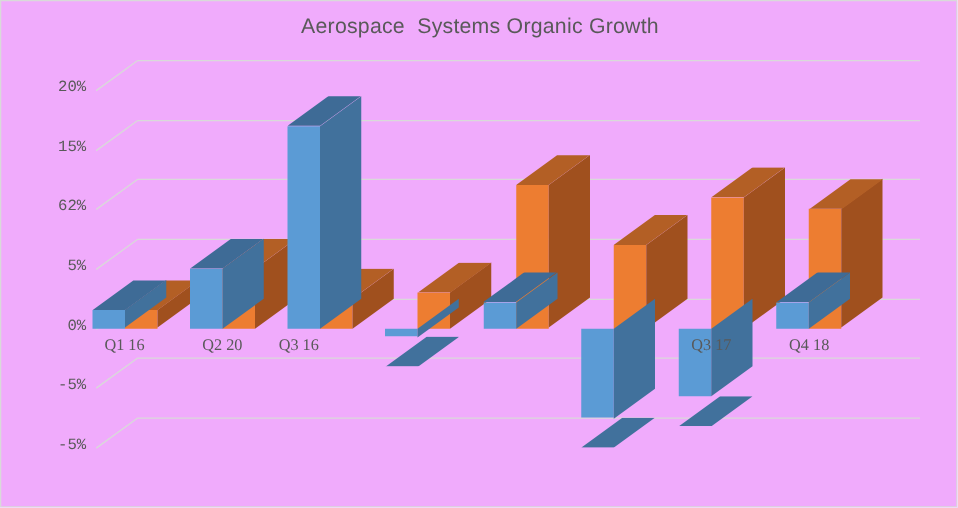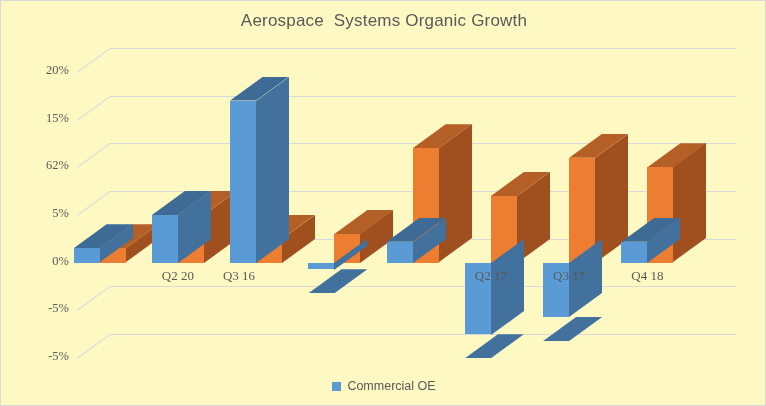--- a/index.html
+++ b/index.html
@@ -7,21 +7,21 @@
     padding: 0;
     background: #ffffff;
   }
   body {
     font-family: "Liberation Serif", "DejaVu Serif", serif;
   }
   #chart-root {
     position: relative;
     width: 766px;
     height: 406px;
-    background: #fef9c3;
+    background: #f0abfc;
     overflow: hidden;
     box-sizing: border-box;
     border: 1px solid #d9d9d9;
   }
   #chart-title {
     position: absolute;
     left: 0;
     top: 10px;
     width: 766px;
     text-align: center;
@@ -51,21 +51,21 @@
     background: #d9d9d9;
     transform-origin: left center;
   }
   .ytick {
     position: absolute;
     right: 0;
     width: 46px;
     text-align: right;
     font-size: 12.5px;
     color: #595959;
-    font-family: Liberation Serif, serif;
+    font-family: Liberation Mono, monospace;
   }
   .xtick {
     position: absolute;
     text-align: center;
     font-size: 13px;
     color: #595959;
     white-space: nowrap;
     font-family: "Liberation Serif", "DejaVu Serif", serif;
   }
   
@@ -136,20 +136,21 @@
       <div class="bar" style="left: 72.625px; top: 247.367px; width: 26px; height: 14.3px; z-index: 102;">
         <div class="front" style="background: rgb(91, 155, 213);"></div>
         <div style="position: absolute; left: 26px; top: 0px; width: 33px; height: 14.3px; background: rgb(65, 113, 156); transform-origin: left top; transform: skewY(-36.0274deg);"></div>
         <div style="position: absolute; left: 0px; top: -24px; width: 59px; height: 24px; background: rgb(62, 107, 150); transform-origin: left bottom; transform: none; clip-path: polygon(0px 24px, 33px 0px, 59px 0px, 26px 24px);"></div>
       </div>
       <div class="bar" style="left: 98.625px; top: 247.367px; width: 26px; height: 14.3px; z-index: 101;">
         <div class="front" style="background: rgb(237, 125, 49);"></div>
         <div style="position: absolute; left: 26px; top: 0px; width: 33px; height: 14.3px; background: rgb(160, 80, 30); transform-origin: left top; transform: skewY(-36.0274deg);"></div>
         <div style="position: absolute; left: 0px; top: -24px; width: 59px; height: 24px; background: rgb(179, 95, 37); transform-origin: left bottom; transform: none; clip-path: polygon(0px 24px, 33px 0px, 59px 0px, 26px 24px);"></div>
       </div>
+      <div class="xtick" style="left: 52.625px; width: 92px; top: 266.667px; z-index: 500;">Q1 16</div>
       <div class="bar" style="left: 150.875px; top: 214px; width: 26px; height: 47.6667px; z-index: 112;">
         <div class="front" style="background: rgb(91, 155, 213);"></div>
         <div style="position: absolute; left: 26px; top: 0px; width: 33px; height: 47.6667px; background: rgb(65, 113, 156); transform-origin: left top; transform: skewY(-36.0274deg);"></div>
         <div style="position: absolute; left: 0px; top: -24px; width: 59px; height: 24px; background: rgb(62, 107, 150); transform-origin: left bottom; transform: none; clip-path: polygon(0px 24px, 33px 0px, 59px 0px, 26px 24px);"></div>
       </div>
       <div class="bar" style="left: 176.875px; top: 214px; width: 26px; height: 47.6667px; z-index: 111;">
         <div class="front" style="background: rgb(237, 125, 49);"></div>
         <div style="position: absolute; left: 26px; top: 0px; width: 33px; height: 47.6667px; background: rgb(160, 80, 30); transform-origin: left top; transform: skewY(-36.0274deg);"></div>
         <div style="position: absolute; left: 0px; top: -24px; width: 59px; height: 24px; background: rgb(179, 95, 37); transform-origin: left bottom; transform: none; clip-path: polygon(0px 24px, 33px 0px, 59px 0px, 26px 24px);"></div>
       </div>
@@ -188,21 +189,20 @@
       <div class="bar" style="left: 463.875px; top: 261.667px; width: 26px; height: 71.5px; z-index: 152;">
         <div class="front" style="background: rgb(91, 155, 213);"></div>
         <div style="position: absolute; left: 26px; top: 0px; width: 33px; height: 71.5px; background: rgb(65, 113, 156); transform-origin: left top; transform: skewY(-36.0274deg);"></div>
         <div style="position: absolute; left: 0px; top: 71.5px; width: 59px; height: 24px; background: rgb(65, 113, 156); transform-origin: left top; transform: none; clip-path: polygon(0px 24px, 33px 0px, 59px 0px, 26px 24px);"></div>
       </div>
       <div class="bar" style="left: 489.875px; top: 194.933px; width: 26px; height: 66.7333px; z-index: 151;">
         <div class="front" style="background: rgb(237, 125, 49);"></div>
         <div style="position: absolute; left: 26px; top: 0px; width: 33px; height: 66.7333px; background: rgb(160, 80, 30); transform-origin: left top; transform: skewY(-36.0274deg);"></div>
         <div style="position: absolute; left: 0px; top: -24px; width: 59px; height: 24px; background: rgb(179, 95, 37); transform-origin: left bottom; transform: none; clip-path: polygon(0px 24px, 33px 0px, 59px 0px, 26px 24px);"></div>
       </div>
-      <div class="xtick" style="left: 443.875px; width: 92px; top: 266.667px; z-index: 500;">Q2 17</div>
       <div class="bar" style="left: 542.125px; top: 261.667px; width: 26px; height: 54.34px; z-index: 162;">
         <div class="front" style="background: rgb(91, 155, 213);"></div>
         <div style="position: absolute; left: 26px; top: 0px; width: 33px; height: 54.34px; background: rgb(65, 113, 156); transform-origin: left top; transform: skewY(-36.0274deg);"></div>
         <div style="position: absolute; left: 0px; top: 54.34px; width: 59px; height: 24px; background: rgb(65, 113, 156); transform-origin: left top; transform: none; clip-path: polygon(0px 24px, 33px 0px, 59px 0px, 26px 24px);"></div>
       </div>
       <div class="bar" style="left: 568.125px; top: 156.8px; width: 26px; height: 104.867px; z-index: 161;">
         <div class="front" style="background: rgb(237, 125, 49);"></div>
         <div style="position: absolute; left: 26px; top: 0px; width: 33px; height: 104.867px; background: rgb(160, 80, 30); transform-origin: left top; transform: skewY(-36.0274deg);"></div>
         <div style="position: absolute; left: 0px; top: -24px; width: 59px; height: 24px; background: rgb(179, 95, 37); transform-origin: left bottom; transform: none; clip-path: polygon(0px 24px, 33px 0px, 59px 0px, 26px 24px);"></div>
       </div>
@@ -214,19 +214,15 @@
       </div>
       <div class="bar" style="left: 646.375px; top: 166.333px; width: 26px; height: 95.3333px; z-index: 171;">
         <div class="front" style="background: rgb(237, 125, 49);"></div>
         <div style="position: absolute; left: 26px; top: 0px; width: 33px; height: 95.3333px; background: rgb(160, 80, 30); transform-origin: left top; transform: skewY(-36.0274deg);"></div>
         <div style="position: absolute; left: 0px; top: -24px; width: 59px; height: 24px; background: rgb(179, 95, 37); transform-origin: left bottom; transform: none; clip-path: polygon(0px 24px, 33px 0px, 59px 0px, 26px 24px);"></div>
       </div>
       <div class="xtick" style="left: 600.375px; width: 92px; top: 266.667px; z-index: 500;">Q4 18</div>
     </div>
 
   <div id="legend">
-      <div class="legend-item">
-        <span class="legend-swatch" style="background: rgb(91, 155, 213);"></span>
-        <span>Commercial OE</span>
-      </div>
     </div>
 
 </div>
 
 </body></html>

